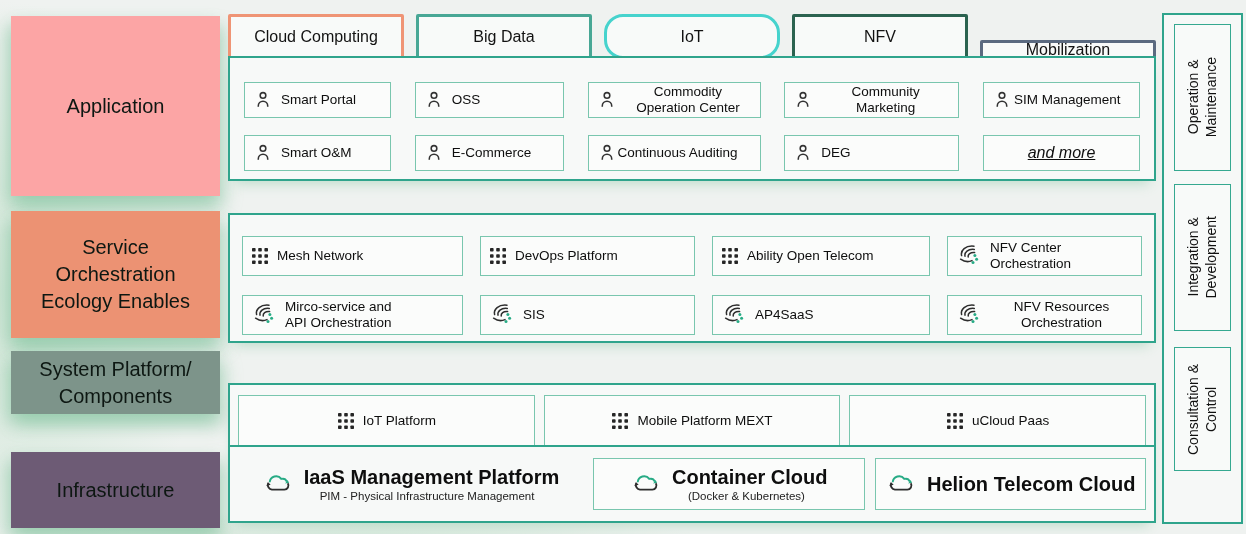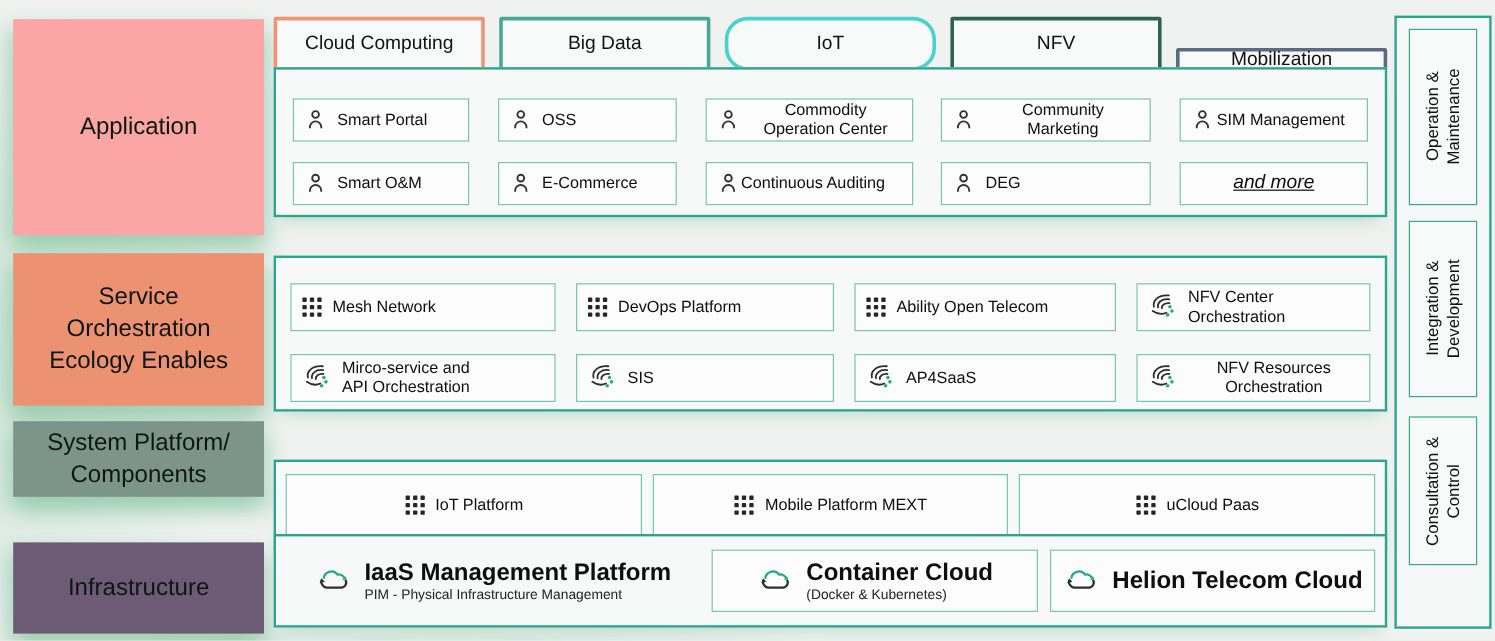--- a/index.html
+++ b/index.html
@@ -75,21 +75,21 @@
   .more-label { flex:1; text-align:center; font-style:italic; text-decoration:underline; font-size:16px; }
 
   .row-sys { display:flex; gap:9px; padding:10px 8px; height:100%; }
   .row-sys .item { flex:1; justify-content:center; }
 
   .row-infra { display:flex; gap:10px; padding:11px 8px; height:100%; }
   .infra-item { display:flex; align-items:center; justify-content:center; gap:10px; }
   .infra-plain { width:345px; }
   .infra-box { flex:1; background:#fbfcfb; border:1px solid #79c6ae; }
   .infra-title { font-size:20px; font-weight:bold; color:#0e0e0e; }
-  .infra-sub { font-size:11.5px; color:#222; margin-top:1px; }
+  .infra-sub { font-size:11.5px; color:#222; margin-top:1px;margin-left:16px; }
   .infra-sub:empty { display:none; }
 
   
   .rail {
     position:absolute; left:1162px; top:13px; width:81px; height:511px;
     border:2px solid #2fa48c; background:#f6f8f7; padding:9px 10px;
   }
   .rail-box {
     border:1px solid #35a890; background:#f8faf9;
     display:flex; align-items:center; justify-content:center;

